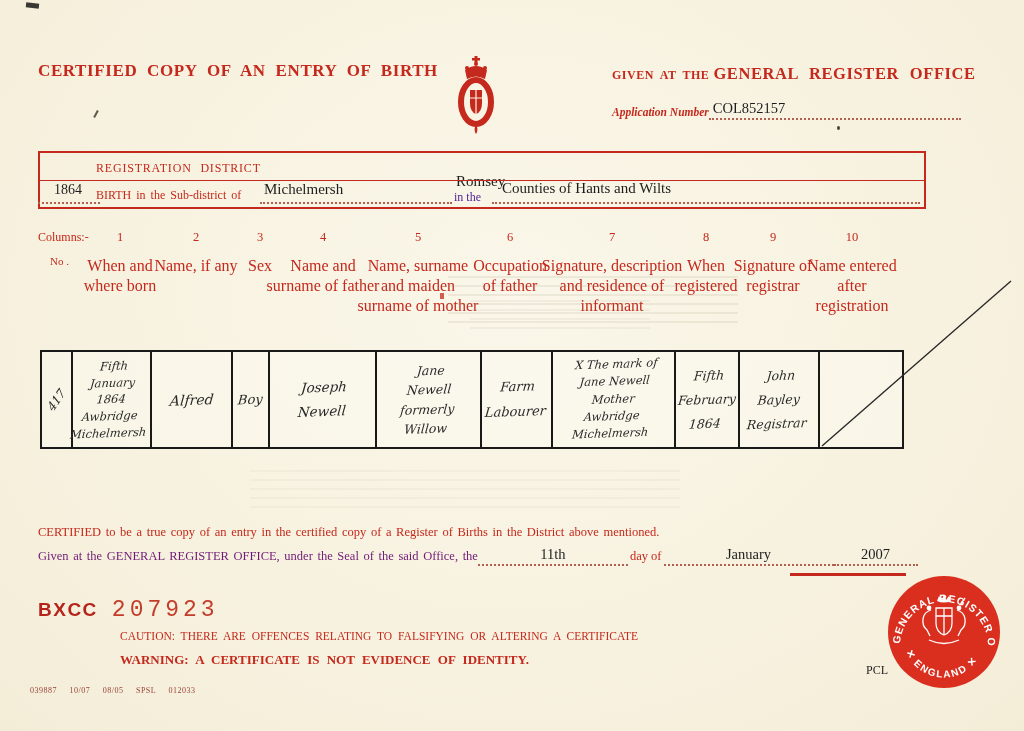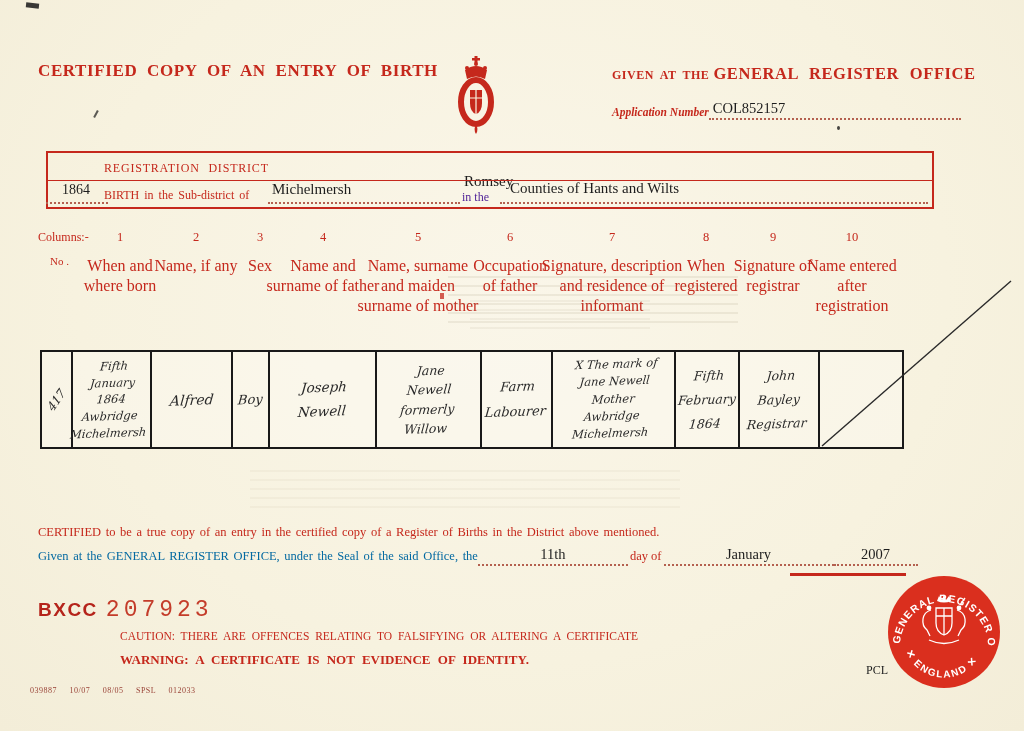--- a/index.html
+++ b/index.html
@@ -15,21 +15,21 @@
   .title-left{left:38px;top:61px;font-size:17px;font-weight:bold;color:#c5281c;letter-spacing:.6px;word-spacing:5px;}
   .crest{left:449px;top:55px;}
   .given-at{left:612px;top:64px;color:#c5281c;font-weight:bold;white-space:nowrap;}
   .given-at .small{font-size:12px;letter-spacing:.5px;word-spacing:3px;}
   .given-at .big{font-size:16.5px;letter-spacing:.6px;word-spacing:6px;}
   .app-row{left:612px;top:101px;display:flex;align-items:flex-end;}
   .app-label{color:#c5281c;font-style:italic;font-weight:bold;font-size:11.5px;padding-bottom:2px;}
   .fill{border-bottom:2px dotted #b4604f;display:inline-block;text-align:center;font-size:14.5px;color:#1d1d1d;padding-bottom:1px;line-height:1.1;}
   .app-val{width:248px;text-align:left;padding-left:4px;font-size:14.5px;}
   
-  .regbox{left:46px;top:151px;width:884px;height:54px;border:2px solid #c5281c;background:transparent;}
+  .regbox{left:38px;top:151px;width:884px;height:54px;border:2px solid #c5281c;background:transparent;}
   .regbox .sep{position:absolute;left:0;right:0;top:27px;border-top:1.5px solid #c5281c;}
   .reg-label{position:absolute;left:56px;top:8px;color:#c5281c;font-size:12px;letter-spacing:.8px;word-spacing:5px;}
   .reg-district{position:absolute;left:416px;top:4px;font-size:15px;margin-top:16px;}
   .reg-year{position:absolute;left:14px;top:29px;font-size:14px;}
   .reg-year-dots{position:absolute;left:-2px;top:49px;width:62px;border-bottom:2px dotted #b4604f;}
   .reg-birth{position:absolute;left:56px;top:35px;color:#c5281c;font-size:12px;word-spacing:2px;}
   .reg-sub{position:absolute;left:224px;top:28px;font-size:15px;}
   .reg-sub-dots{position:absolute;left:220px;top:49px;width:192px;border-bottom:2px dotted #b4604f;}
   .reg-inthe{position:absolute;left:414px;top:37px;color:#4c1d95;font-size:12px;}
   .reg-county{position:absolute;left:462px;top:27px;font-size:15px;}
@@ -63,28 +63,28 @@
   .hw-c3{font-size:13px;}
   .hw-c4{font-size:13.5px;line-height:1.8;}
   .hw-c5{font-size:12.5px;line-height:1.55;}
   .hw-c6{font-size:13px;line-height:1.9;}
   .hw-c7{font-size:11.5px;line-height:1.5;}
   .hw-c8{font-size:12.5px;line-height:1.9;}
   .hw-c9{font-size:12.5px;line-height:1.9;}
   
   .cert1{left:38px;top:525px;color:#c5281c;font-size:12.5px;word-spacing:1.5px;}
   .cert2{left:38px;top:547px;display:flex;align-items:flex-end;white-space:nowrap;}
-  .cert2 .pre{color:#0369a1;font-size:12.5px;word-spacing:1.5px;padding-bottom:2px;}
+  .cert2 .pre{color:#701a75;font-size:12.5px;word-spacing:1.5px;padding-bottom:2px;}
   .f-day{width:150px;} .f-month{width:170px;} .f-year{width:84px;}
   .dayof{color:#c5281c;font-size:12.5px;padding:0 2px 2px 2px;}
   .redrule{left:790px;top:573px;width:116px;height:2.5px;background:#c5281c;}
   
   .serial{left:38px;top:597px;display:flex;align-items:baseline;}
   .serial .pfx{font-family:"Liberation Sans", sans-serif;font-weight:bold;font-size:19px;color:#b5241b;letter-spacing:1.5px;}
-  .serial .num{font-family:"Liberation Mono", monospace;font-size:23px;color:#c43c2a;letter-spacing:4px;margin-left:8px;}
+  .serial .num{font-family:"Liberation Mono", monospace;font-size:23px;color:#c43c2a;letter-spacing:4px;margin-left:14px;}
   .caution{left:120px;top:629px;width:650px;color:#c5281c;}
   .caution .c1,.caution .c2{font-size:11.5px;word-spacing:3px;line-height:1.35;}
   .caution .warn{font-size:13px;font-weight:bold;word-spacing:4px;margin-top:7px;}
   .printcode{left:30px;top:686px;font-size:8px;color:#9a4438;letter-spacing:.5px;word-spacing:10px;}
   .pcl{left:866px;top:663px;font-size:12px;color:#1d1d1d;}
   .seal{left:884px;top:572px;}
   
   .speck{position:absolute;background:#181818;}
   .sp1{left:26px;top:3px;width:13px;height:5px;transform:rotate(6deg);opacity:.85;}
   .sp2{left:837px;top:126px;width:3px;height:4px;border-radius:50%;opacity:.8;}

